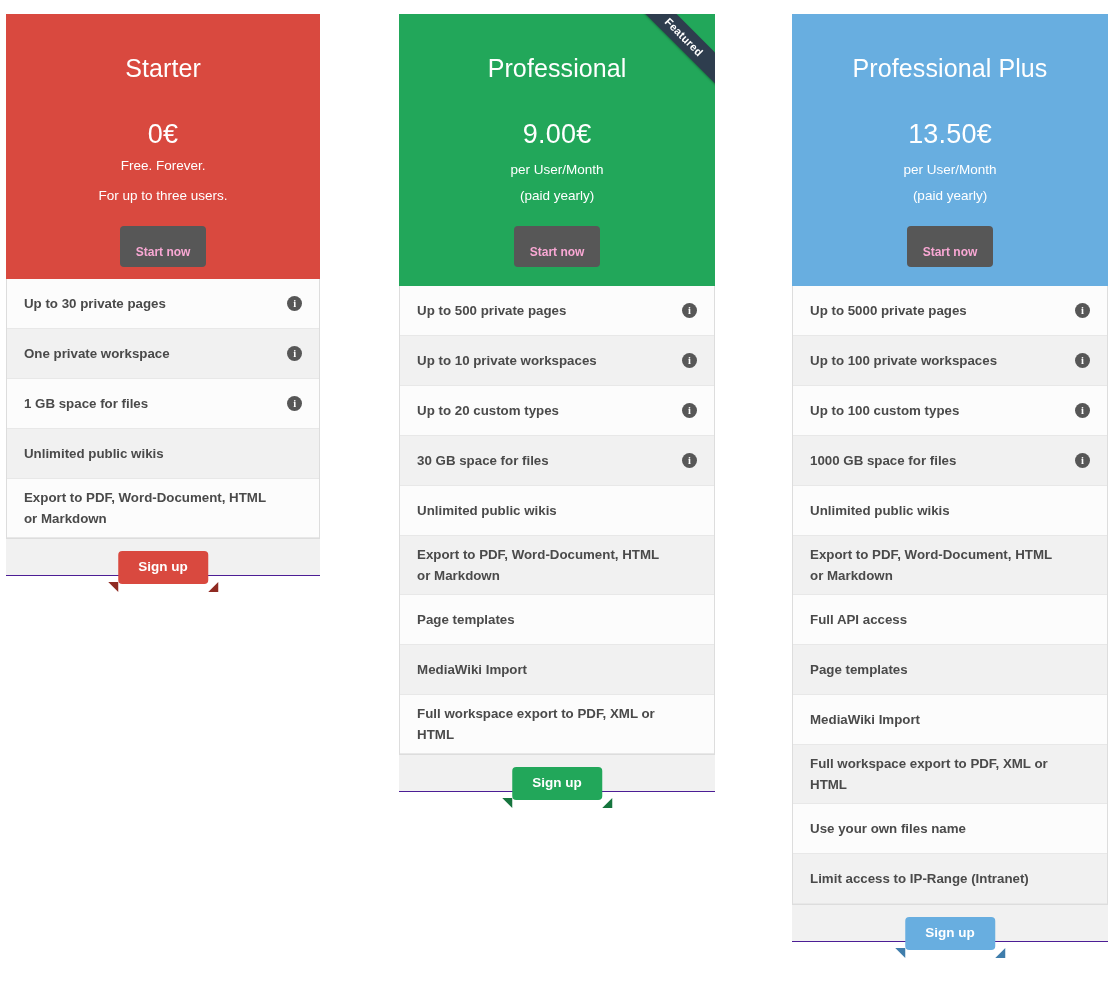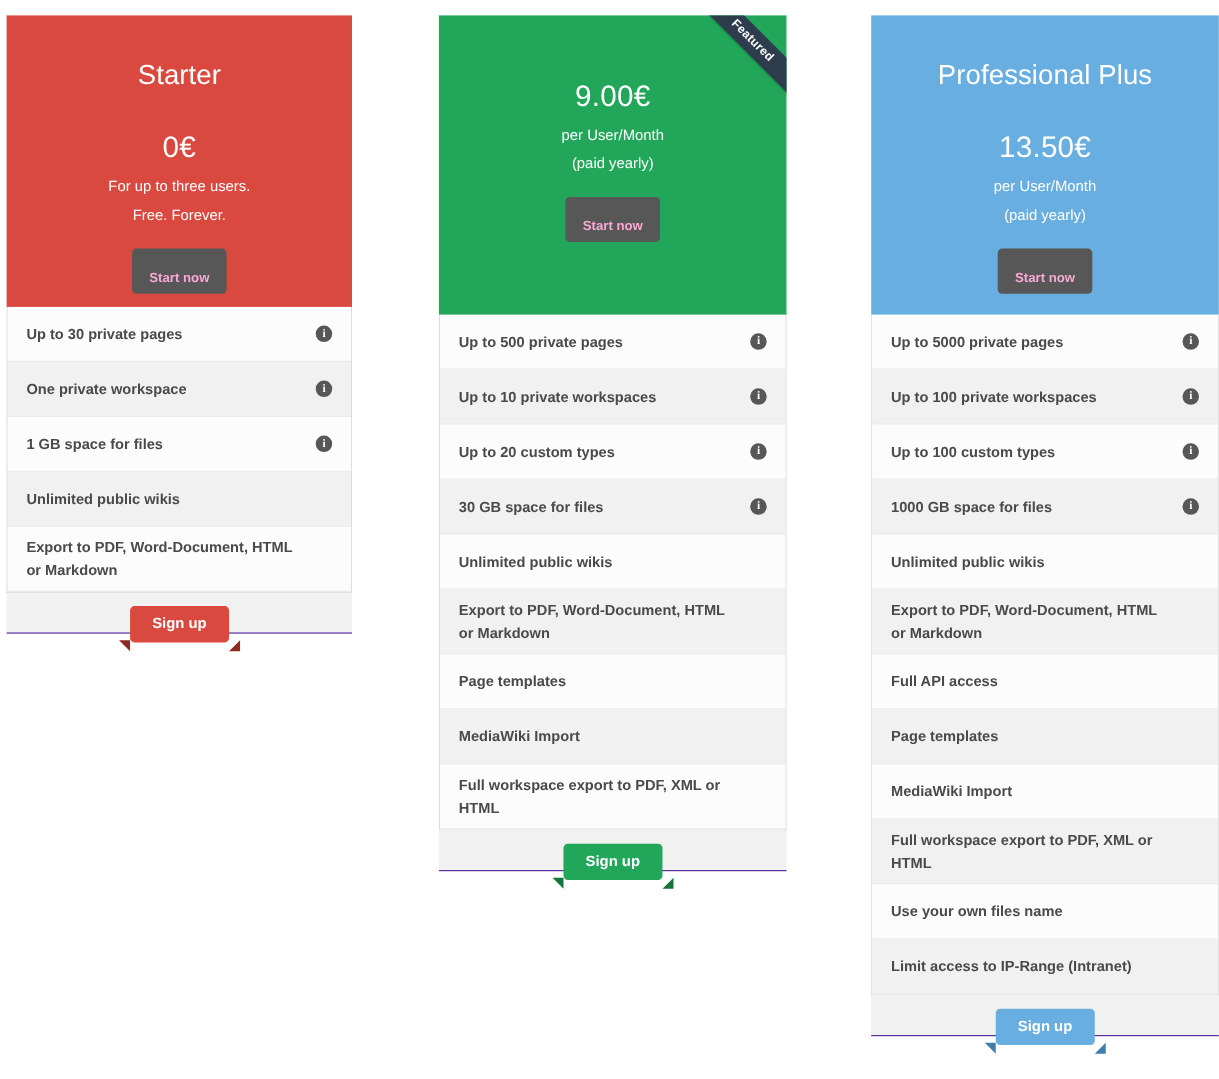--- a/index.html
+++ b/index.html
@@ -207,22 +207,22 @@
 </style>
 </head>
 <body>
 
 <div class="pricing-area">
 
   <div class="plan-card starter">
     <div class="plan-header h-starter">
       <div class="plan-name">Starter</div>
       <div class="plan-price">0€</div>
+      <div class="plan-sub tight">Free. Forever.</div>
       <div class="plan-sub">For up to three users.</div>
-      <div class="plan-sub tight">Free. Forever.</div>
       <button class="start-now-btn">Start now</button>
     </div>
 
     <div class="feature-list">
       <div class="feature-row">
         <span class="feature-text">Up to 30 private pages</span>
         <span class="info-icon">i</span>
       </div>
       <div class="feature-row alt">
         <span class="feature-text">One private workspace</span>
@@ -245,20 +245,21 @@
     <div class="card-footer">
       <div class="signup-wrap red">
         <button class="signup-btn red">Sign up</button>
       </div>
     </div>
   </div>
 
   <div class="plan-card pro">
     <div class="plan-header h-pro">
       <div class="featured-ribbon">Featured</div>
+      <div class="plan-name">Professional</div>
       <div class="plan-price">9.00€</div>
       <div class="plan-sub">per User/Month</div>
       <div class="plan-sub tight">(paid yearly)</div>
       <button class="start-now-btn">Start now</button>
     </div>
 
     <div class="feature-list">
       <div class="feature-row">
         <span class="feature-text">Up to 500 private pages</span>
         <span class="info-icon">i</span>

